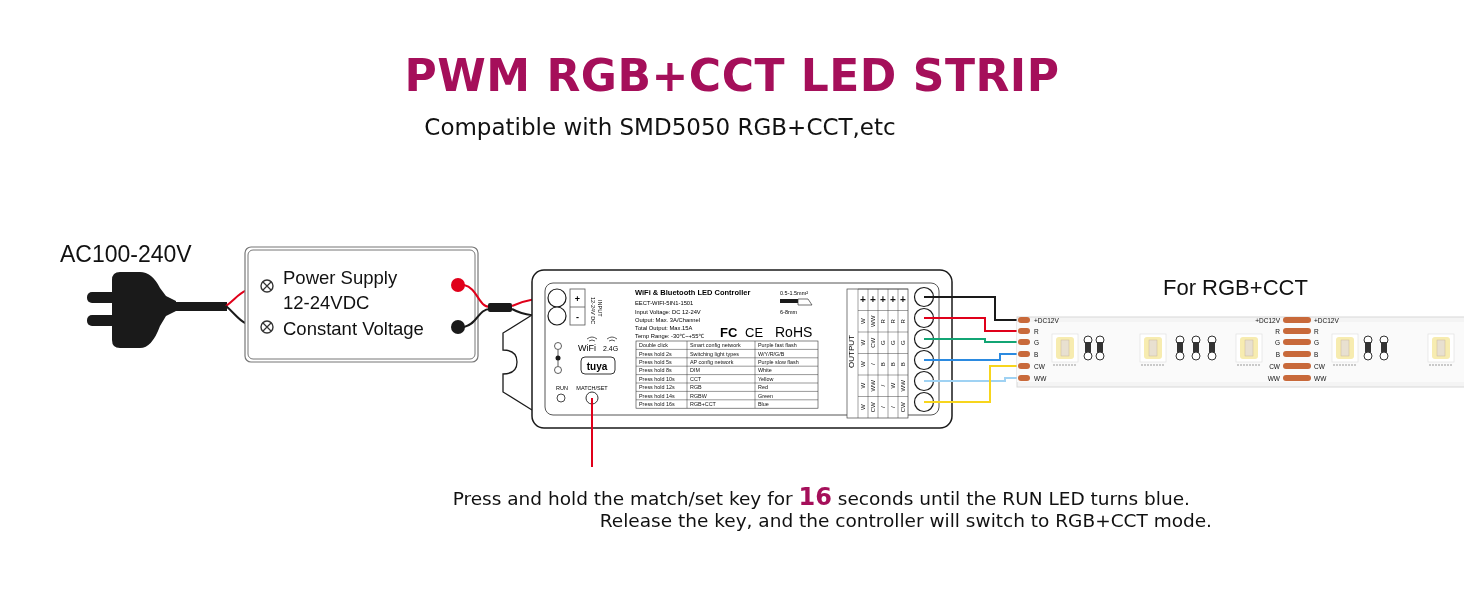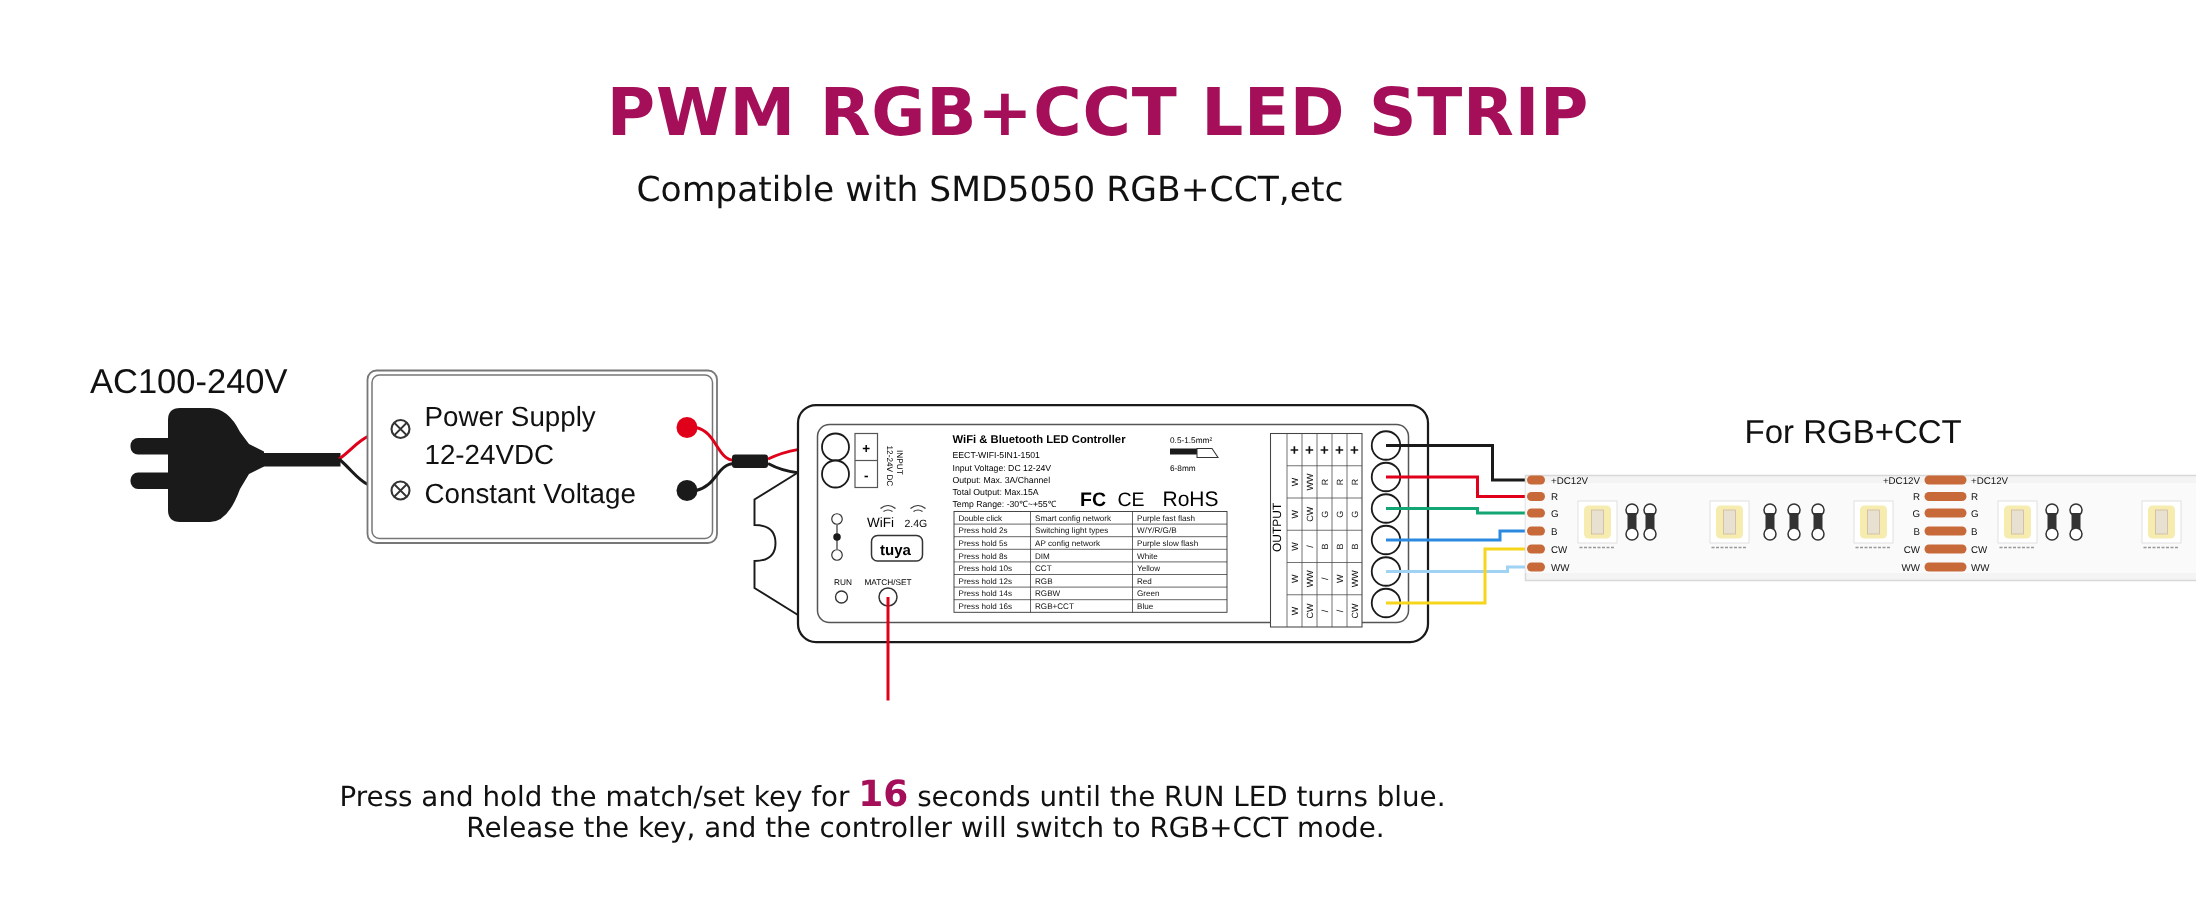--- a/index.html
+++ b/index.html
@@ -1,19 +1,19 @@
 <!DOCTYPE html>
 <html><head>
 <meta charset="utf-8">
 <style>
   html,body{margin:0;padding:0;background:#ffffff;}
   body{width:1464px;height:600px;position:relative;overflow:hidden;font-family:"DejaVu Sans",sans-serif;color:#111;}
   .title{position:absolute;left:0;width:1464px;top:50px;text-align:center;font-family:"DejaVu Sans",sans-serif;font-weight:bold;font-size:44px;color:#a50f5a;letter-spacing:0.5px;}
   .subtitle{position:absolute;left:0;width:1320px;top:114px;text-align:center;font-size:23px;color:#111;}
-  .caption{position:absolute;left:0;width:1190px;text-align:center;font-size:18.5px;color:#111;margin-top:32px;}
+  .caption{position:absolute;left:0;width:1190px;text-align:right;font-size:18.5px;color:#111;}
   .caption.l1{top:483px;}
   .caption.l2{top:510px;padding-left:22px;}
   .caption .hl{color:#a50f5a;font-weight:bold;font-size:24px;}
   svg#diagram{position:absolute;left:0;top:0;}
   .sv{font-family:"Liberation Sans",sans-serif;}
 </style>
 </head>
 <body>
 
 <div class="title">PWM RGB+CCT LED STRIP</div>

